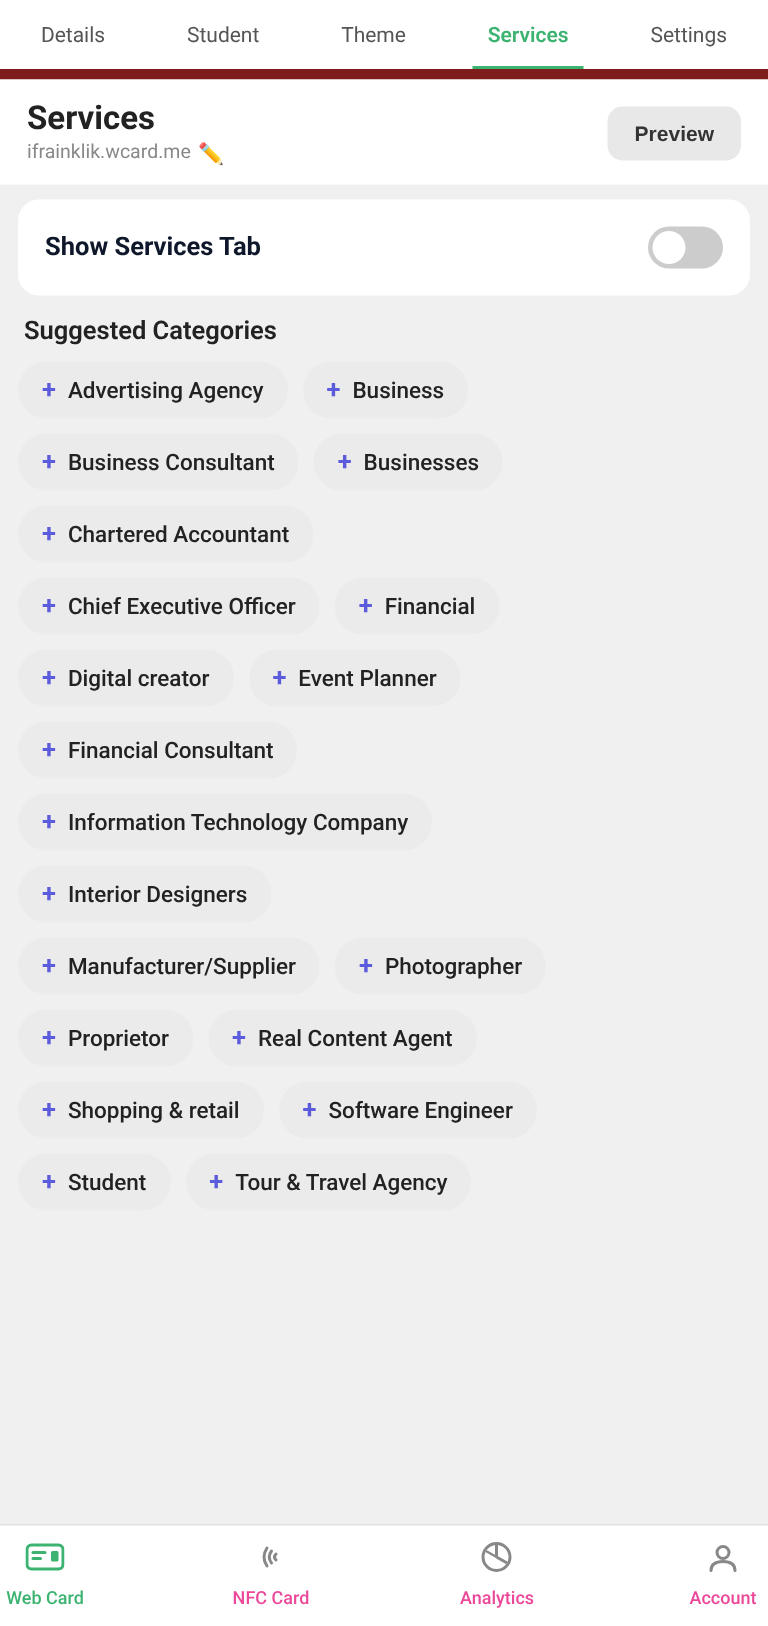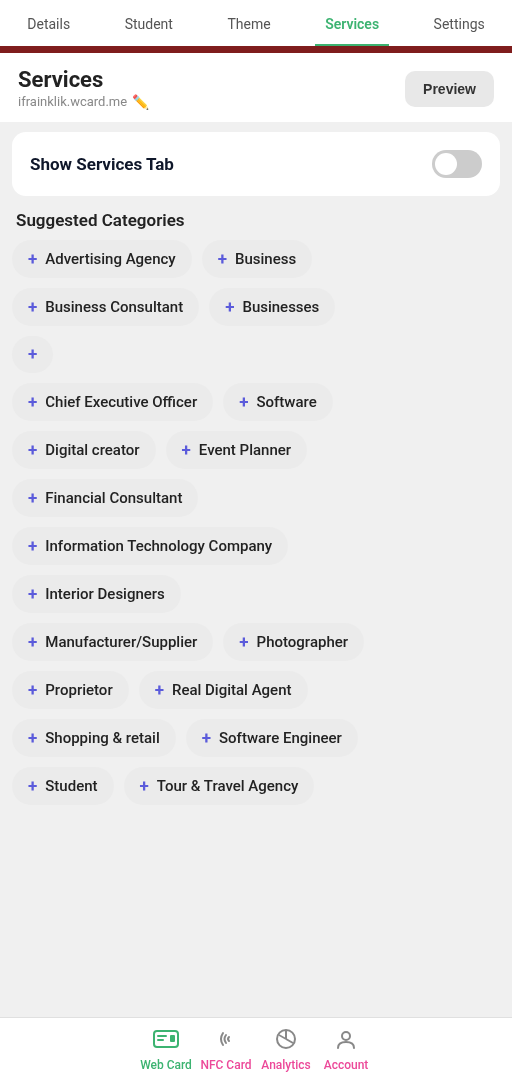--- a/index.html
+++ b/index.html
@@ -156,21 +156,21 @@
     }
 
     
     .bottom-nav {
       position: fixed;
       bottom: 0;
       width: 512px;
       background: #fff;
       border-top: 1px solid #e0e0e0;
       display: flex;
-      justify-content: center;
+      justify-content: space-between;
       padding: 10px 0 12px;
     }
     .bottom-nav-item {
       display: flex;
       flex-direction: column;
       align-items: center;
       gap: 4px;
       font-size: 12px;
       color: #ec4899;
       cursor: pointer;
@@ -243,31 +243,32 @@
       </div>
       <div class="category-chip">
         <span class="plus-icon">+</span>
         <span>Businesses</span>
       </div>
     </div>
 
     <div class="categories-row">
       <div class="category-chip">
         <span class="plus-icon">+</span>
+        <span>Chartered Accountant</span>
       </div>
     </div>
 
     <div class="categories-row">
       <div class="category-chip">
         <span class="plus-icon">+</span>
         <span>Chief Executive Officer</span>
       </div>
       <div class="category-chip">
         <span class="plus-icon">+</span>
-        <span>Software</span>
+        <span>Financial</span>
       </div>
     </div>
 
     <div class="categories-row">
       <div class="category-chip">
         <span class="plus-icon">+</span>
         <span>Digital creator</span>
       </div>
       <div class="category-chip">
         <span class="plus-icon">+</span>
@@ -307,21 +308,21 @@
       </div>
     </div>
 
     <div class="categories-row">
       <div class="category-chip">
         <span class="plus-icon">+</span>
         <span>Proprietor</span>
       </div>
       <div class="category-chip">
         <span class="plus-icon">+</span>
-        <span>Real Digital Agent</span>
+        <span>Real Content Agent</span>
       </div>
     </div>
 
     <div class="categories-row">
       <div class="category-chip">
         <span class="plus-icon">+</span>
         <span>Shopping &amp; retail</span>
       </div>
       <div class="category-chip">
         <span class="plus-icon">+</span>

